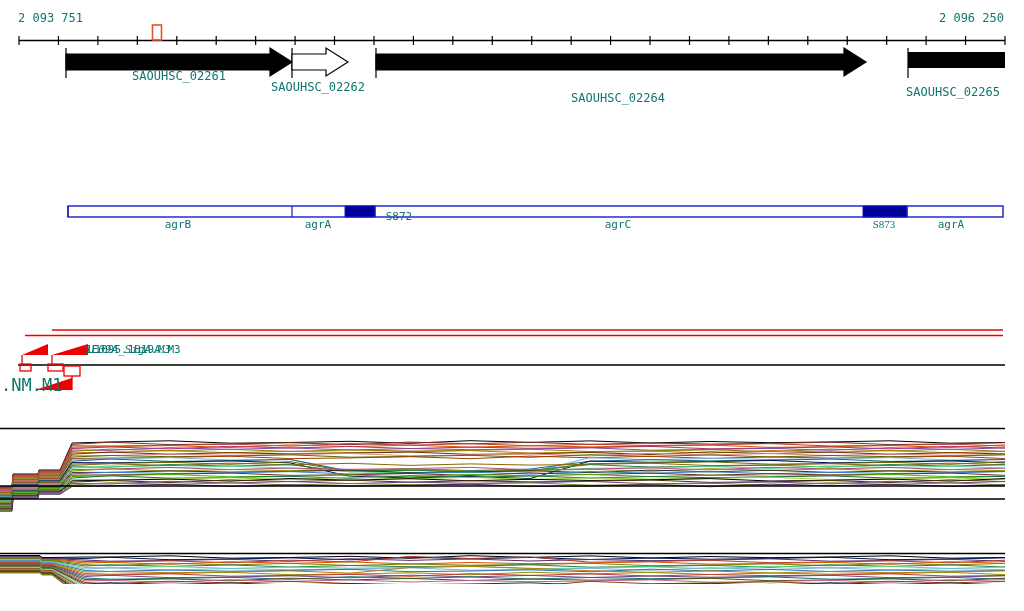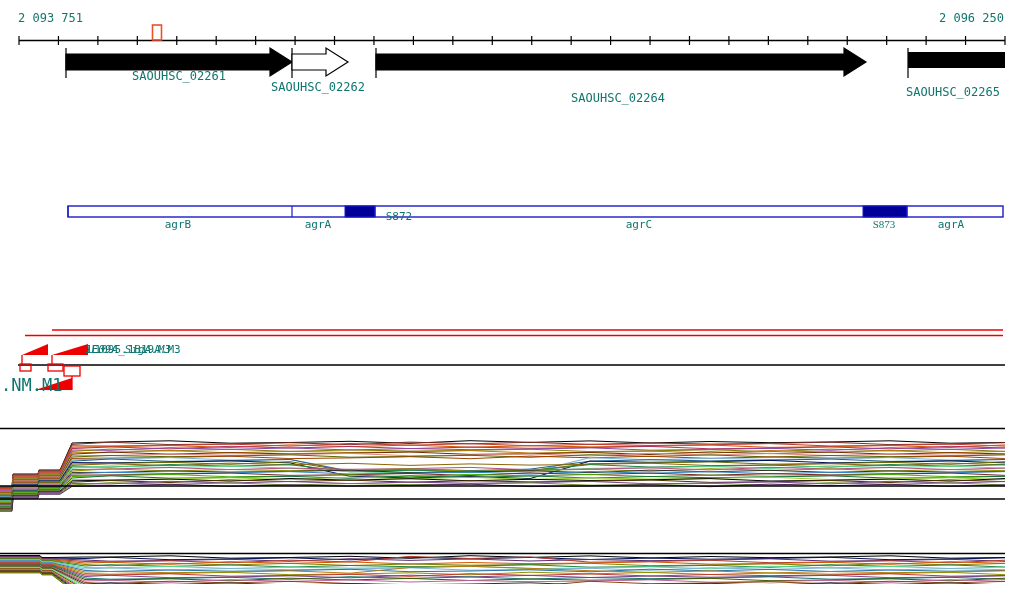--- a/index.html
+++ b/index.html
@@ -145,20 +145,20 @@
   <div class="lbl ruler-lbl" style="right:20px;top:12px;margin-left:32px;">2 096 250</div>
 
   <div class="lbl gene-lbl" style="left:179px;top:70px;">SAOUHSC_02261</div>
   <div class="lbl gene-lbl" style="left:318px;top:81px;text-align:center;">SAOUHSC_02262</div>
   <div class="lbl gene-lbl" style="left:618px;top:92px;">SAOUHSC_02264</div>
   <div class="lbl gene-lbl" style="left:953px;top:70px;margin-top:16px;">SAOUHSC_02265</div>
 
   <div class="lbl seg-lbl" style="left:178px;top:219px;">agrB</div>
   <div class="lbl seg-lbl" style="left:318px;top:219px;">agrA</div>
   <div class="lbl seg-lbl" style="left:360px;top:211px;margin-left:39px;">S872</div>
-  <div class="lbl seg-lbl" style="left:618px;top:219px;margin-left:21px;">agrC</div>
+  <div class="lbl seg-lbl" style="left:618px;top:219px;">agrC</div>
   <div class="lbl seg-lbl" style="left:884px;top:219px;font-family:Liberation Serif, serif;">S873</div>
   <div class="lbl seg-lbl" style="left:951px;top:219px;">agrA</div>
 
   <div class="lbl clu-lbl" style="left:62px;top:344px;margin-left:26px;">U1095.1B19A.M3</div>
   <div class="lbl clu-lbl" style="left:85px;top:344px;font-style:italic;">1E09A_SigA.M3</div>
   <div class="lbl nm-lbl" style="left:1px;top:377px;">.NM.M1</div>
 </div>
 
 </body></html>

